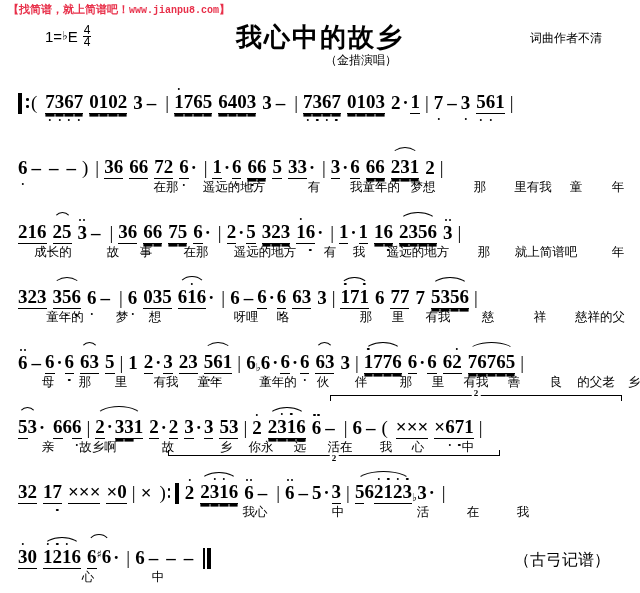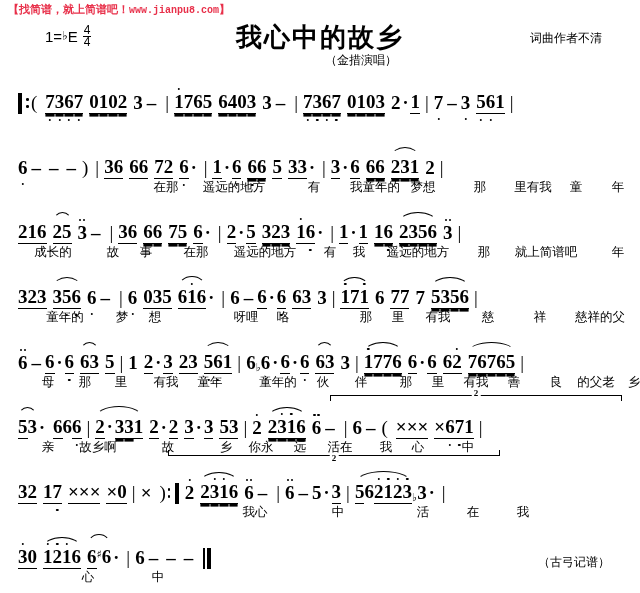--- a/index.html
+++ b/index.html
@@ -81,21 +81,21 @@
   }
   #credit {
     position: absolute;
     right: 38px; top: 14px;
     font-size: 12px;
     font-family: "DejaVu Serif", "Liberation Serif", serif;
   }
   #footer-credit {
     position: absolute;
     right: 30px; bottom: 22px;
-    font-size: 12px;
+    font-size: 16px;
     font-family: Liberation Sans, sans-serif;
   }
 
   
   #staff {
     position: absolute;
     left: 0; top: 74px;
     width: 640px;
   }
   .system {

